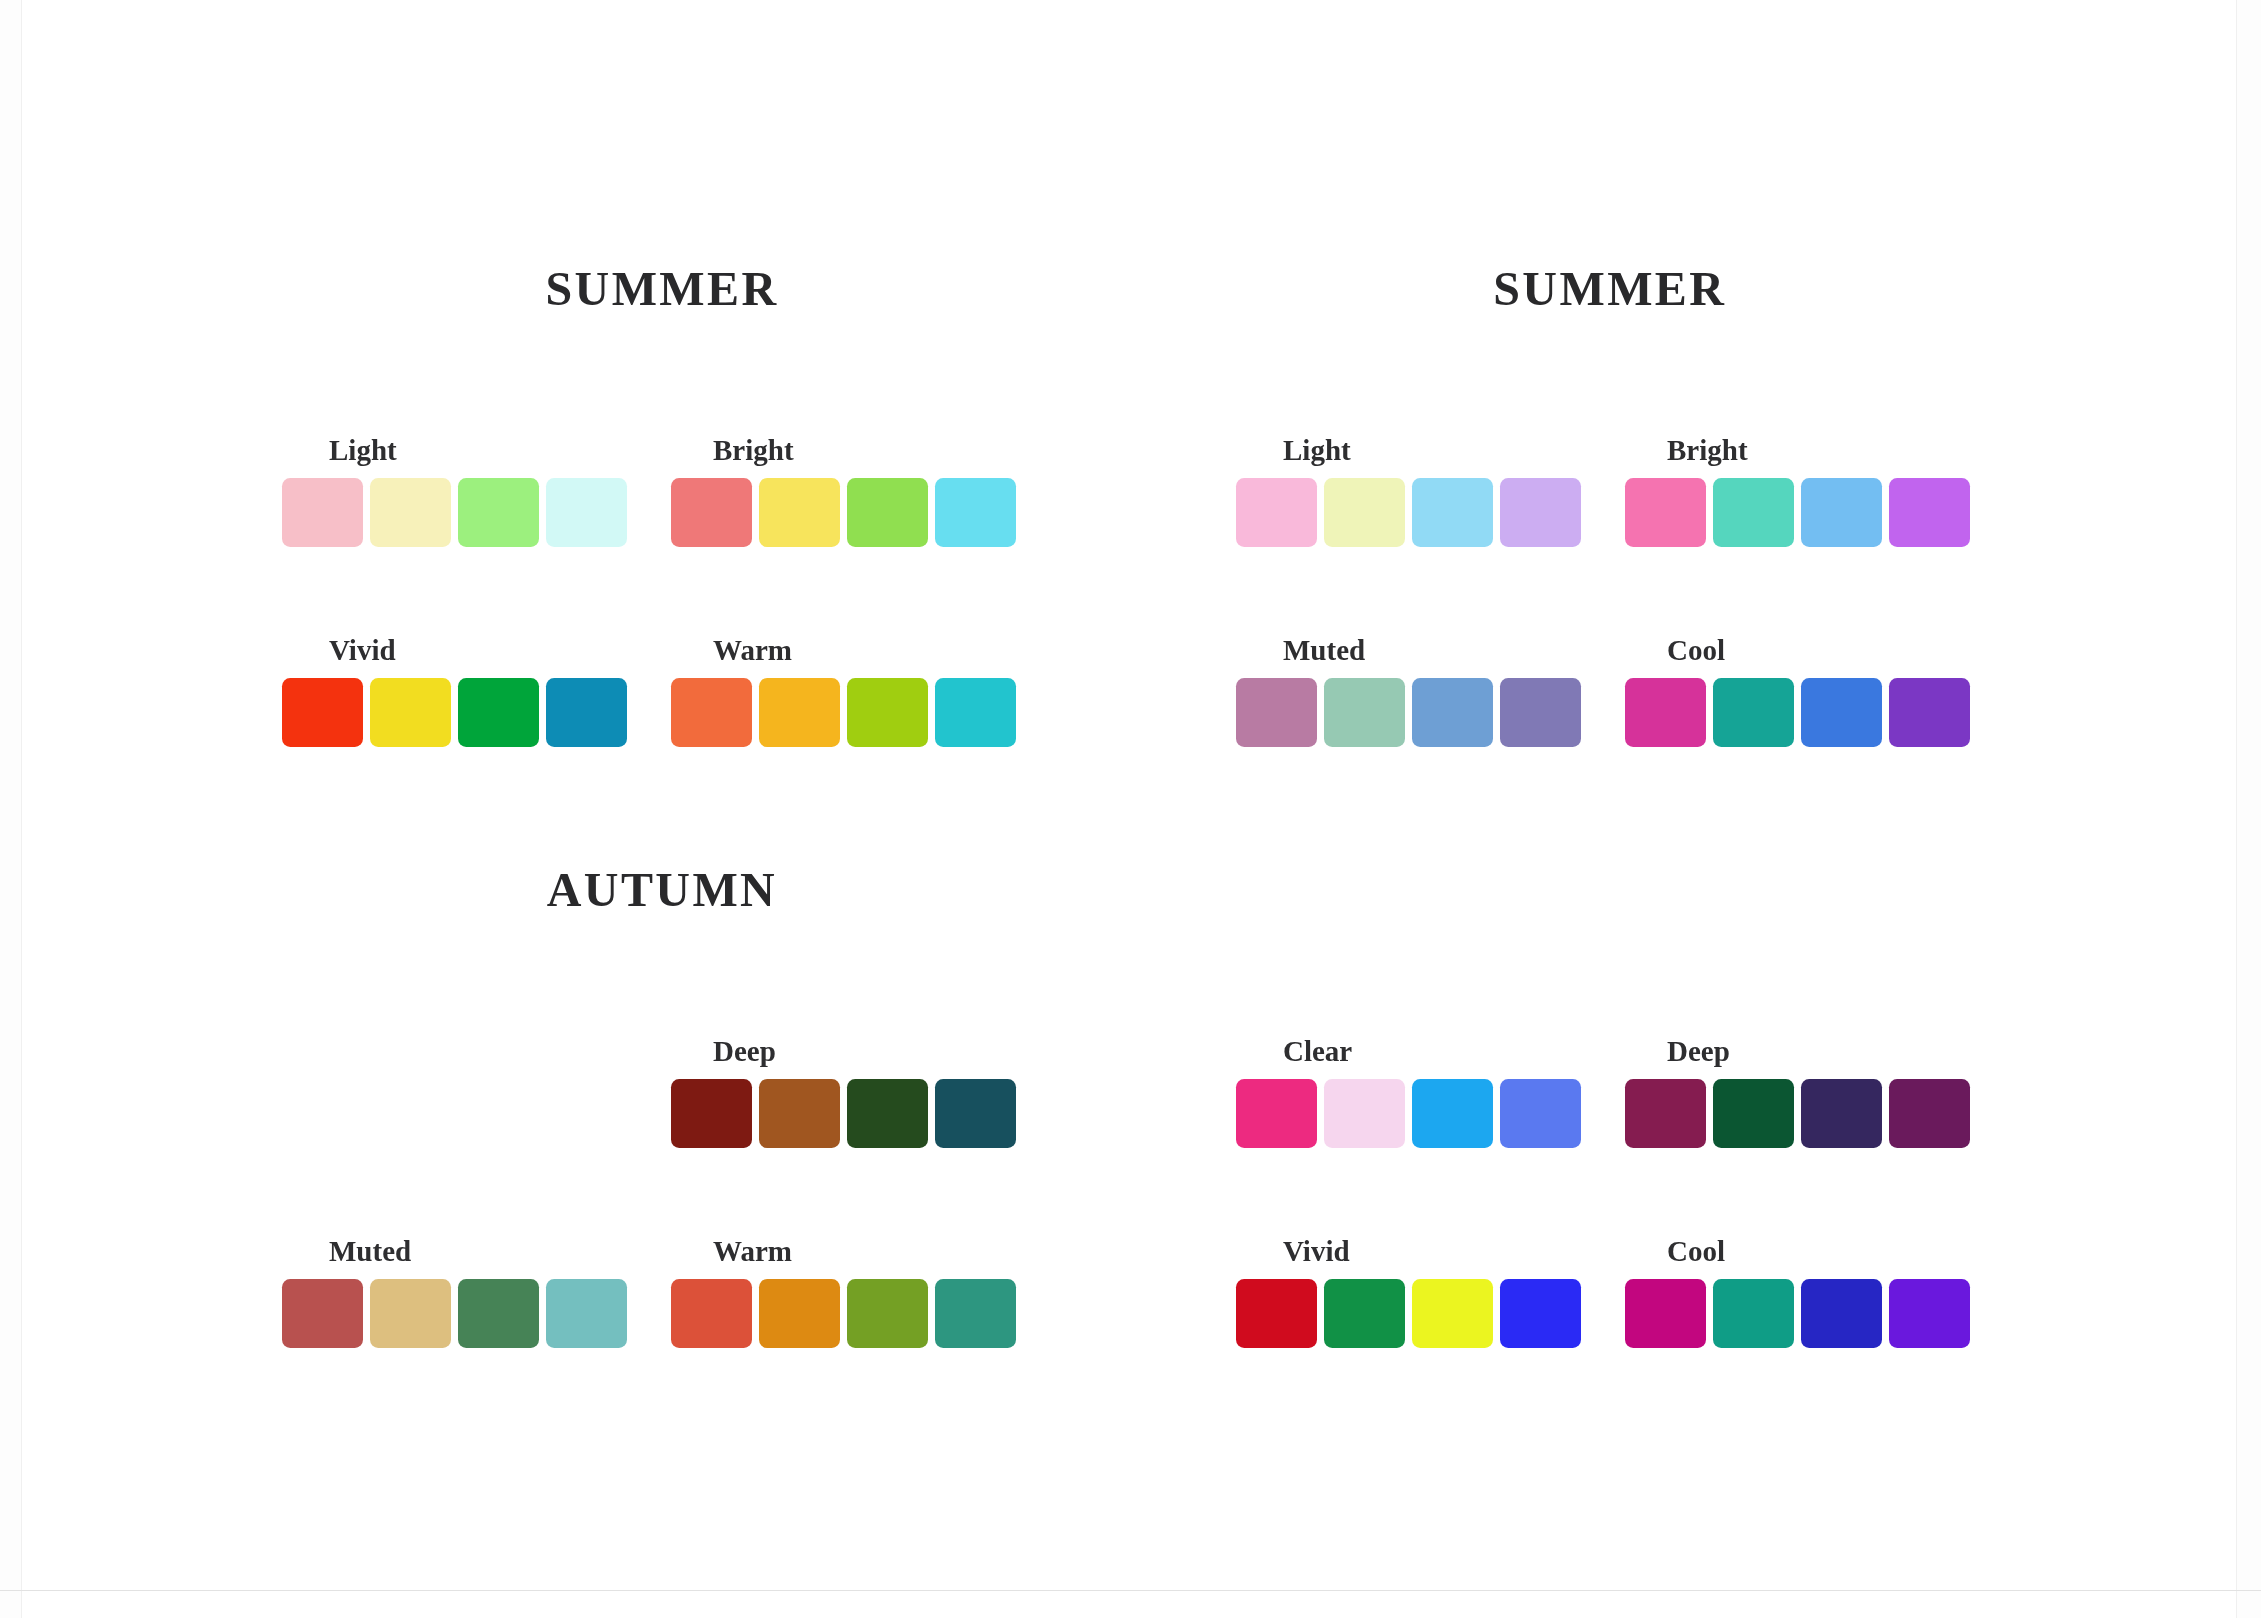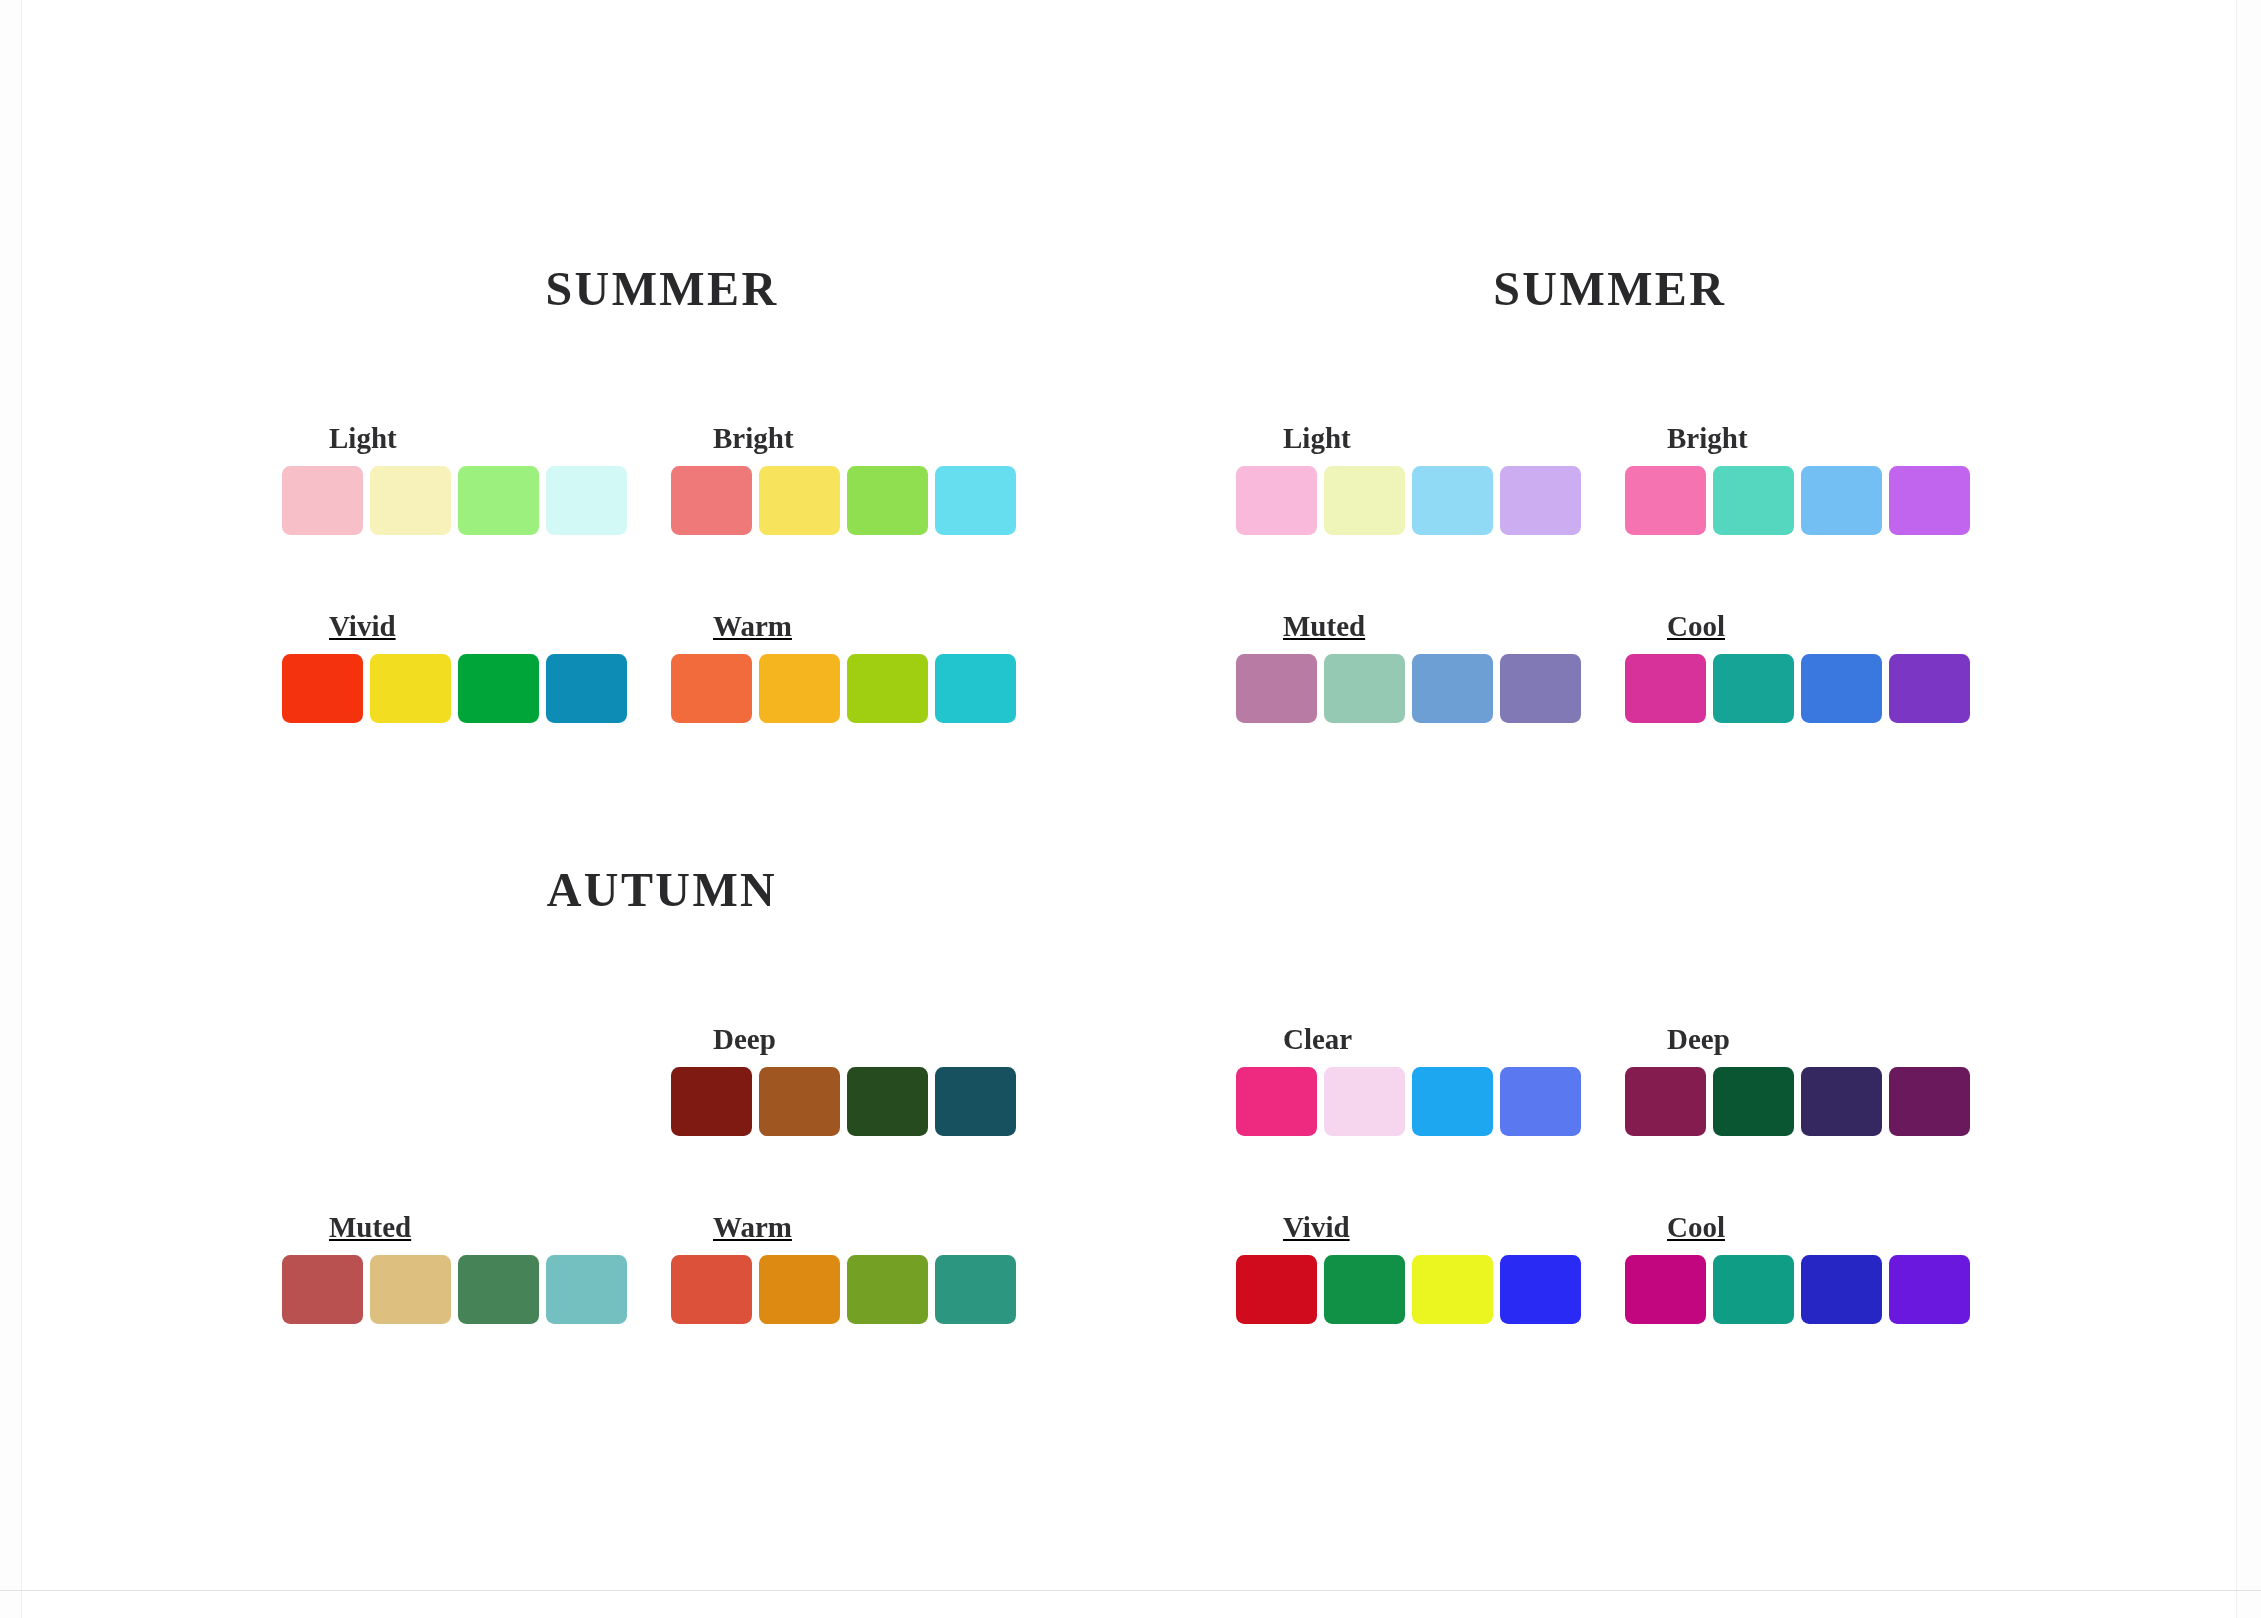--- a/index.html
+++ b/index.html
@@ -89,32 +89,33 @@
   .group {
     position: absolute;
     width: 365px;
   }
   .group.col-a { left: 88px; }
   .group.col-b { left: 477px; }
   .q-tr .group.col-a, .q-br .group.col-a { left: 106px; }
   .q-tr .group.col-b, .q-br .group.col-b { left: 495px; }
 
   .group.row-1 { top: 230px; }
-  .group.row-2 { top: 418px; text-decoration: underline; }
+  .group.row-2 { top: 430px; }
 
   .group-label {
     font-family: "Liberation Serif", "DejaVu Serif", serif;
     font-weight: 700;
     font-size: 29px;
     color: #2e2e30;
     text-align: left;
     padding-left: 47px;
     margin-bottom: 13px;
     line-height: 1;
     white-space: nowrap;
+    margin-top: 12px;
   }
   .group.col-b .group-label { padding-left: 42px; }
 
   .swatch-row {
     display: flex;
     flex-direction: row;
     gap: 7px;
   }
   .swatch {
     width: 81px;

